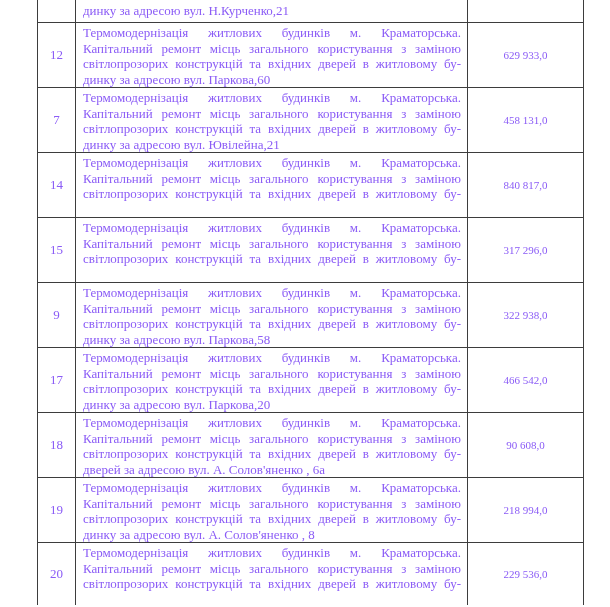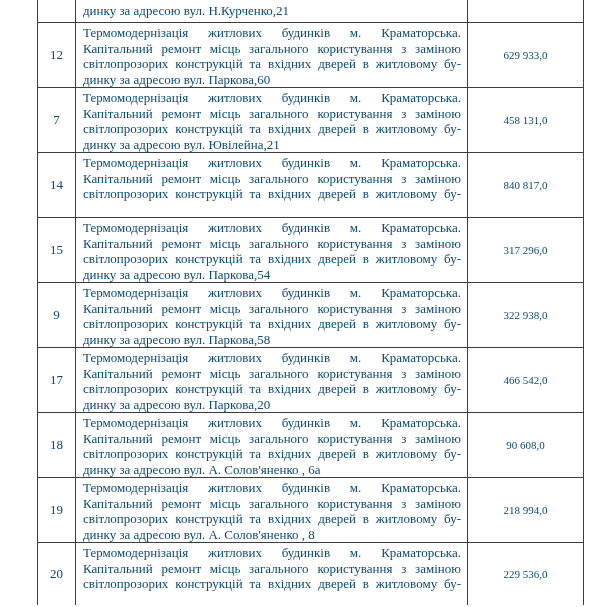--- a/index.html
+++ b/index.html
@@ -3,21 +3,21 @@
 <meta charset="utf-8">
 <style>
   html, body { margin: 0; padding: 0; }
   .page {
     position: relative;
     width: 610px;
     height: 607px;
     background: #ffffff;
     overflow: hidden;
     font-family: "Liberation Serif", serif;
-    color: #0c4a6e;
+    color: #8b5cf6;
   }
   .doc-table {
     position: absolute;
     left: 37px;
     top: 0;
     width: 546px;
     border-left: 1px solid #3d3d3d;
     box-sizing: content-box;
   }
   .row {
@@ -103,21 +103,20 @@
       </div>
       <div class="cell val">840 817,0</div>
     </div>
 
     <div class="row">
       <div class="cell num">15</div>
       <div class="cell desc">
         <div class="line j">Термомодернізація житлових будинків м. Краматорська.</div>
         <div class="line j">Капітальний ремонт місць загального користування з заміною</div>
         <div class="line j">світлопрозорих конструкцій та вхідних дверей в житловому бу-</div>
-        <div class="line last">динку за адресою вул. Паркова,54</div>
       </div>
       <div class="cell val">317 296,0</div>
     </div>
 
     <div class="row">
       <div class="cell num">9</div>
       <div class="cell desc">
         <div class="line j">Термомодернізація житлових будинків м. Краматорська.</div>
         <div class="line j">Капітальний ремонт місць загального користування з заміною</div>
         <div class="line j">світлопрозорих конструкцій та вхідних дверей в житловому бу-</div>
@@ -136,21 +135,21 @@
       </div>
       <div class="cell val">466 542,0</div>
     </div>
 
     <div class="row">
       <div class="cell num">18</div>
       <div class="cell desc">
         <div class="line j">Термомодернізація житлових будинків м. Краматорська.</div>
         <div class="line j">Капітальний ремонт місць загального користування з заміною</div>
         <div class="line j">світлопрозорих конструкцій та вхідних дверей в житловому бу-</div>
-        <div class="line last">динку за адресою вул. А. Солов'яненко , 6а</div>
+        <div class="line last">дверей за адресою вул. А. Солов'яненко , 6а</div>
       </div>
       <div class="cell val">90 608,0</div>
     </div>
 
     <div class="row">
       <div class="cell num">19</div>
       <div class="cell desc">
         <div class="line j">Термомодернізація житлових будинків м. Краматорська.</div>
         <div class="line j">Капітальний ремонт місць загального користування з заміною</div>
         <div class="line j">світлопрозорих конструкцій та вхідних дверей в житловому бу-</div>

